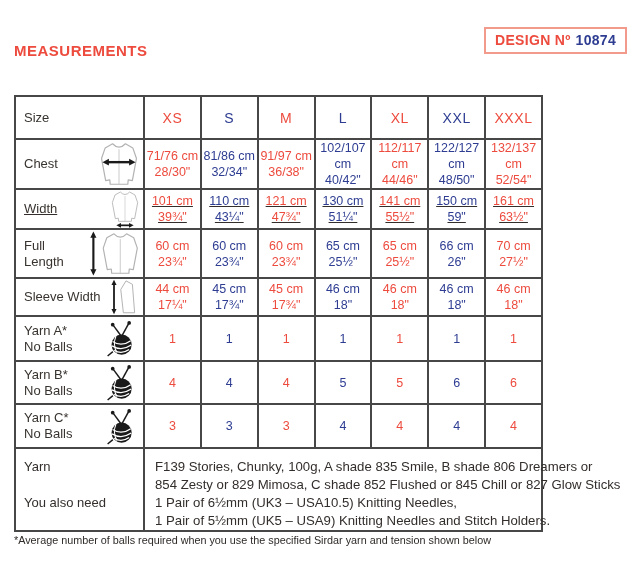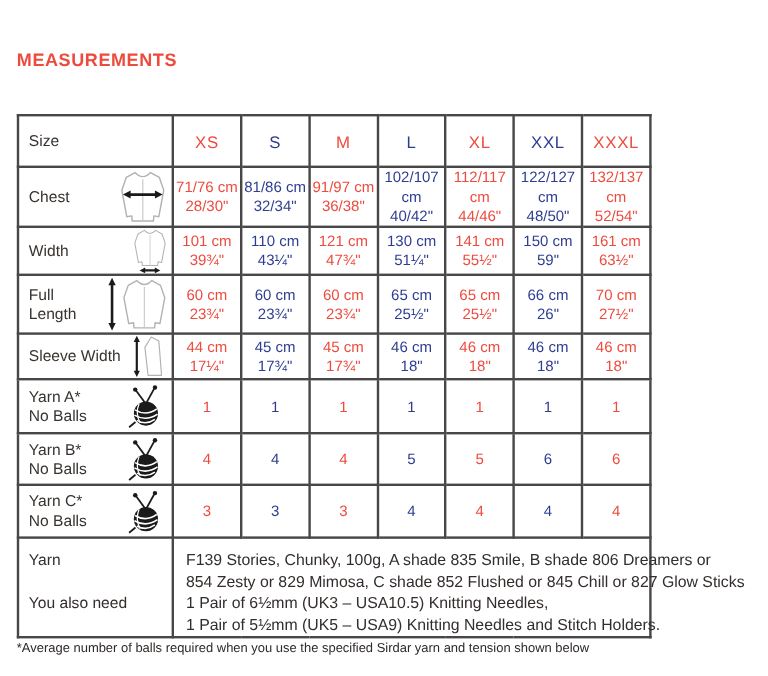--- a/index.html
+++ b/index.html
@@ -60,20 +60,23 @@
 
   .footnote { position: absolute; left: 14px; top: 534px; font-size: 10.8px; color: #2e2a28; }
 </style>
 </head>
 <body style="--red: #ed4b3e; --blue: #2e3d92; --design-border: #f29a8b; --grid: #474747;">
 
 <div class="page">
 
   <div class="title">MEASUREMENTS</div>
 
+  <div class="design-box">
+    <span class="design-label">DESIGN Nº</span><span class="design-number">10874</span>
+  </div>
 
 
   <table class="measurements">
     <colgroup>
       <col style="width:129px">
       <col>
         <col>
         <col>
         <col>
         <col>
@@ -111,21 +114,21 @@
             </div>
           </td>
           <td class="value-cell t-red">71/76 cm<br>28/30"</td>
           <td class="value-cell t-blue">81/86 cm<br>32/34"</td>
           <td class="value-cell t-red">91/97 cm<br>36/38"</td>
           <td class="value-cell t-blue">102/107 cm<br>40/42"</td>
           <td class="value-cell t-red">112/117 cm<br>44/46"</td>
           <td class="value-cell t-blue">122/127 cm<br>48/50"</td>
           <td class="value-cell t-red">132/137 cm<br>52/54"</td>
         </tr>
-        <tr style="height: 40px;">
+        <tr style="height: 40px; text-decoration: underline;">
           <td class="label-cell">
             <div class="label-wrap">
               <div class="label-text">Width</div>
               <span class="icon">
                 <svg viewBox="0 0 44 57" width="30" height="38">
                   <path d="M15 3 L7 7.5 L3 19 L7.5 43 L12 42.3 L12.4 47 L31.6 47 L32 42.3 L36.5 43 L41 19 L37 7.5 L29 3 Q22 10.5 15 3 Z" fill="#fff" stroke="#b2b2b2" stroke-width="1.3" stroke-linejoin="round"></path>
                   <line x1="22" y1="9" x2="22" y2="47" stroke="#c6c6c6" stroke-width="1"></line>
                   <line x1="15" y1="53" x2="29" y2="53" stroke="#1a1a1a" stroke-width="2.6"></line>
                   <polygon points="9,53 16,49.4 16,56.6" fill="#1a1a1a"></polygon>
                   <polygon points="35,53 28,49.4 28,56.6" fill="#1a1a1a"></polygon>

